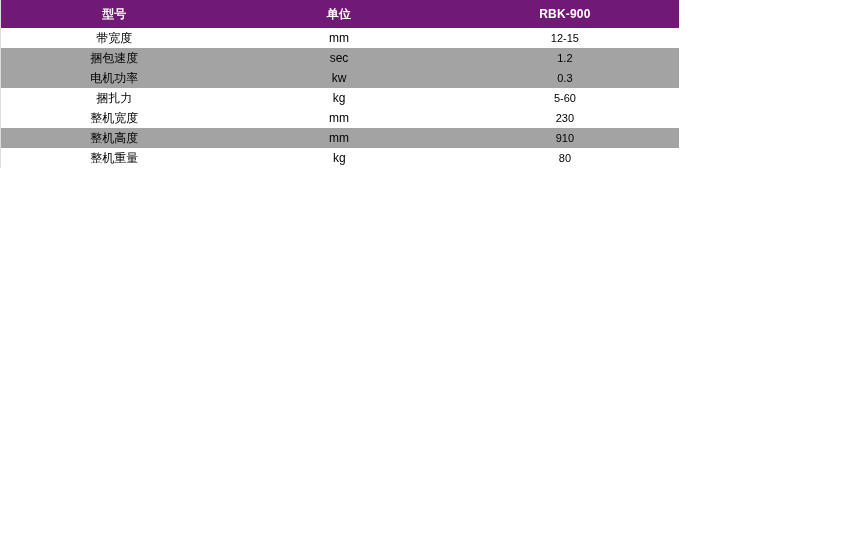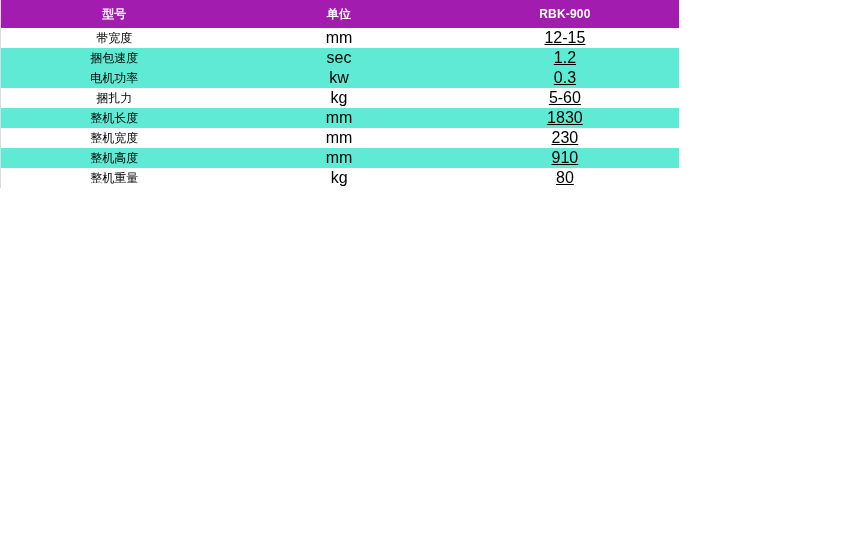--- a/index.html
+++ b/index.html
@@ -27,63 +27,62 @@
     table-layout: fixed;
     width: 679px;
     border-left: 1px solid #dcdcdc;
   }
 
   table.spec-table col.c-model { width: 227px; }
   table.spec-table col.c-unit  { width: 223px; }
   table.spec-table col.c-value { width: 228px; }
 
   thead tr.header-row {
-    background: #a21caf;
+    background: #701a75;
     height: 28px;
     padding-left: 11px;
   }
 
   thead th {
     color: #ffffff;
     font-size: 12px;
     font-weight: bold;
     text-align: center;
     vertical-align: middle;
     padding: 0;
     line-height: 28px;
     letter-spacing: 0.2px;
   }
 
   tbody tr.data-row {
     height: 15px;
   }
 
   tbody tr.row-odd  { background: #ffffff; }
-  tbody tr.row-even { background: #5eead4; }
+  tbody tr.row-even { background: #a3a3a3; }
 
   tbody td {
     color: #000000;
     font-size: 12px;
     font-weight: normal;
     text-align: center;
     vertical-align: middle;
     padding: 0;
     line-height: 20px;
     white-space: nowrap;
   }
 
   tbody td.cell-model {
     font-size: 12px;
   }
   tbody td.cell-unit {
-    font-size: 16px;
+    font-size: 12px;
   }
   tbody td.cell-value {
-    font-size: 16px;
-    text-decoration: underline;
+    font-size: 11px;
   }
 </style>
 </head>
 <body>
 
 <div id="spec-table-wrap">
   <table class="spec-table">
     <colgroup>
       <col class="c-model">
       <col class="c-unit">
@@ -110,25 +109,20 @@
         <tr class="data-row row-even">
           <td class="cell-model">电机功率</td>
           <td class="cell-unit">kw</td>
           <td class="cell-value">0.3</td>
         </tr>
         <tr class="data-row row-odd">
           <td class="cell-model">捆扎力</td>
           <td class="cell-unit">kg</td>
           <td class="cell-value">5-60</td>
         </tr>
-        <tr class="data-row row-even">
-          <td class="cell-model">整机长度</td>
-          <td class="cell-unit">mm</td>
-          <td class="cell-value">1830</td>
-        </tr>
         <tr class="data-row row-odd">
           <td class="cell-model">整机宽度</td>
           <td class="cell-unit">mm</td>
           <td class="cell-value">230</td>
         </tr>
         <tr class="data-row row-even">
           <td class="cell-model">整机高度</td>
           <td class="cell-unit">mm</td>
           <td class="cell-value">910</td>
         </tr>

